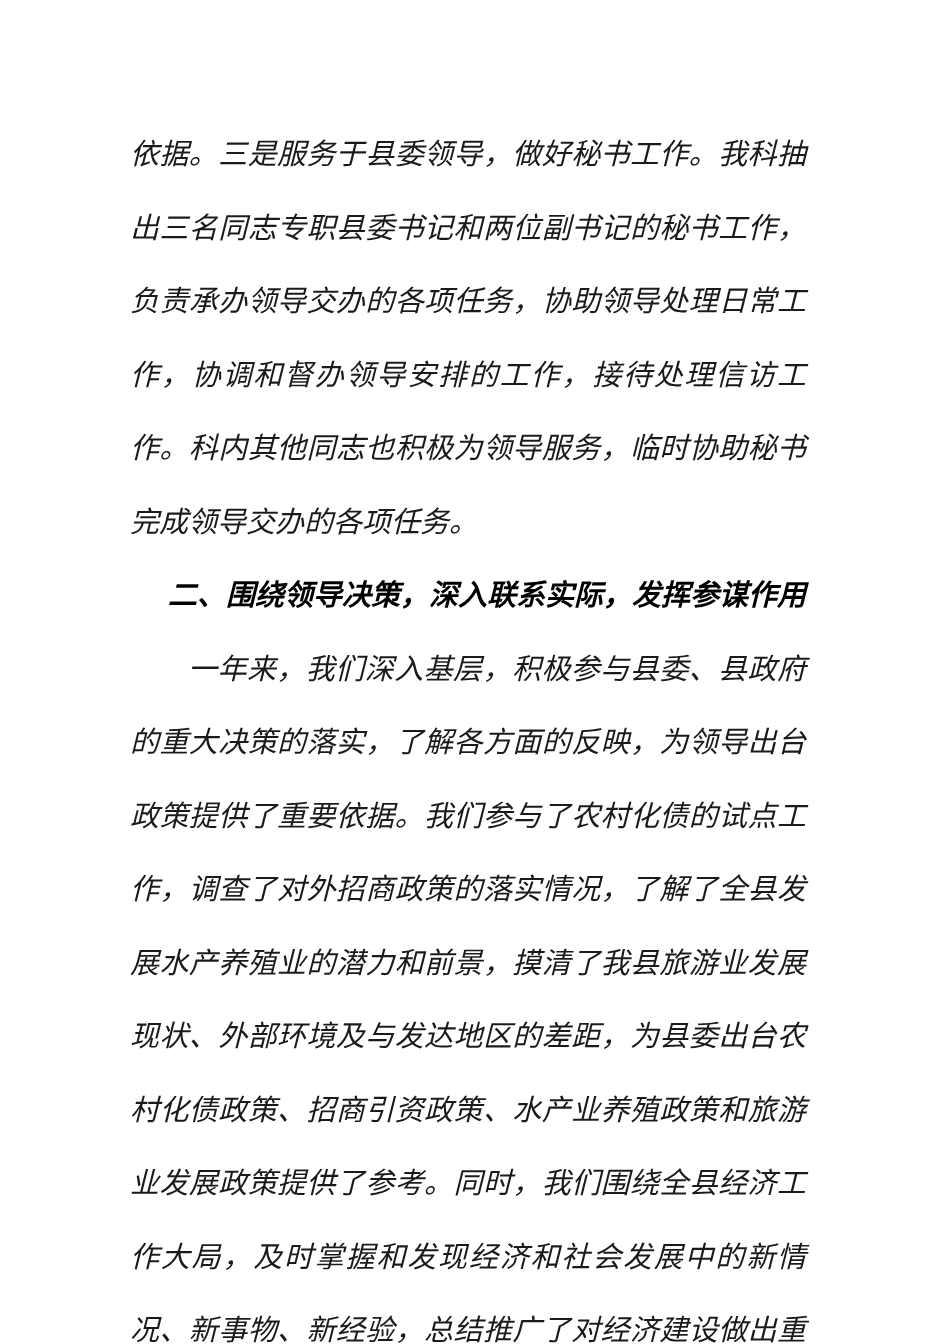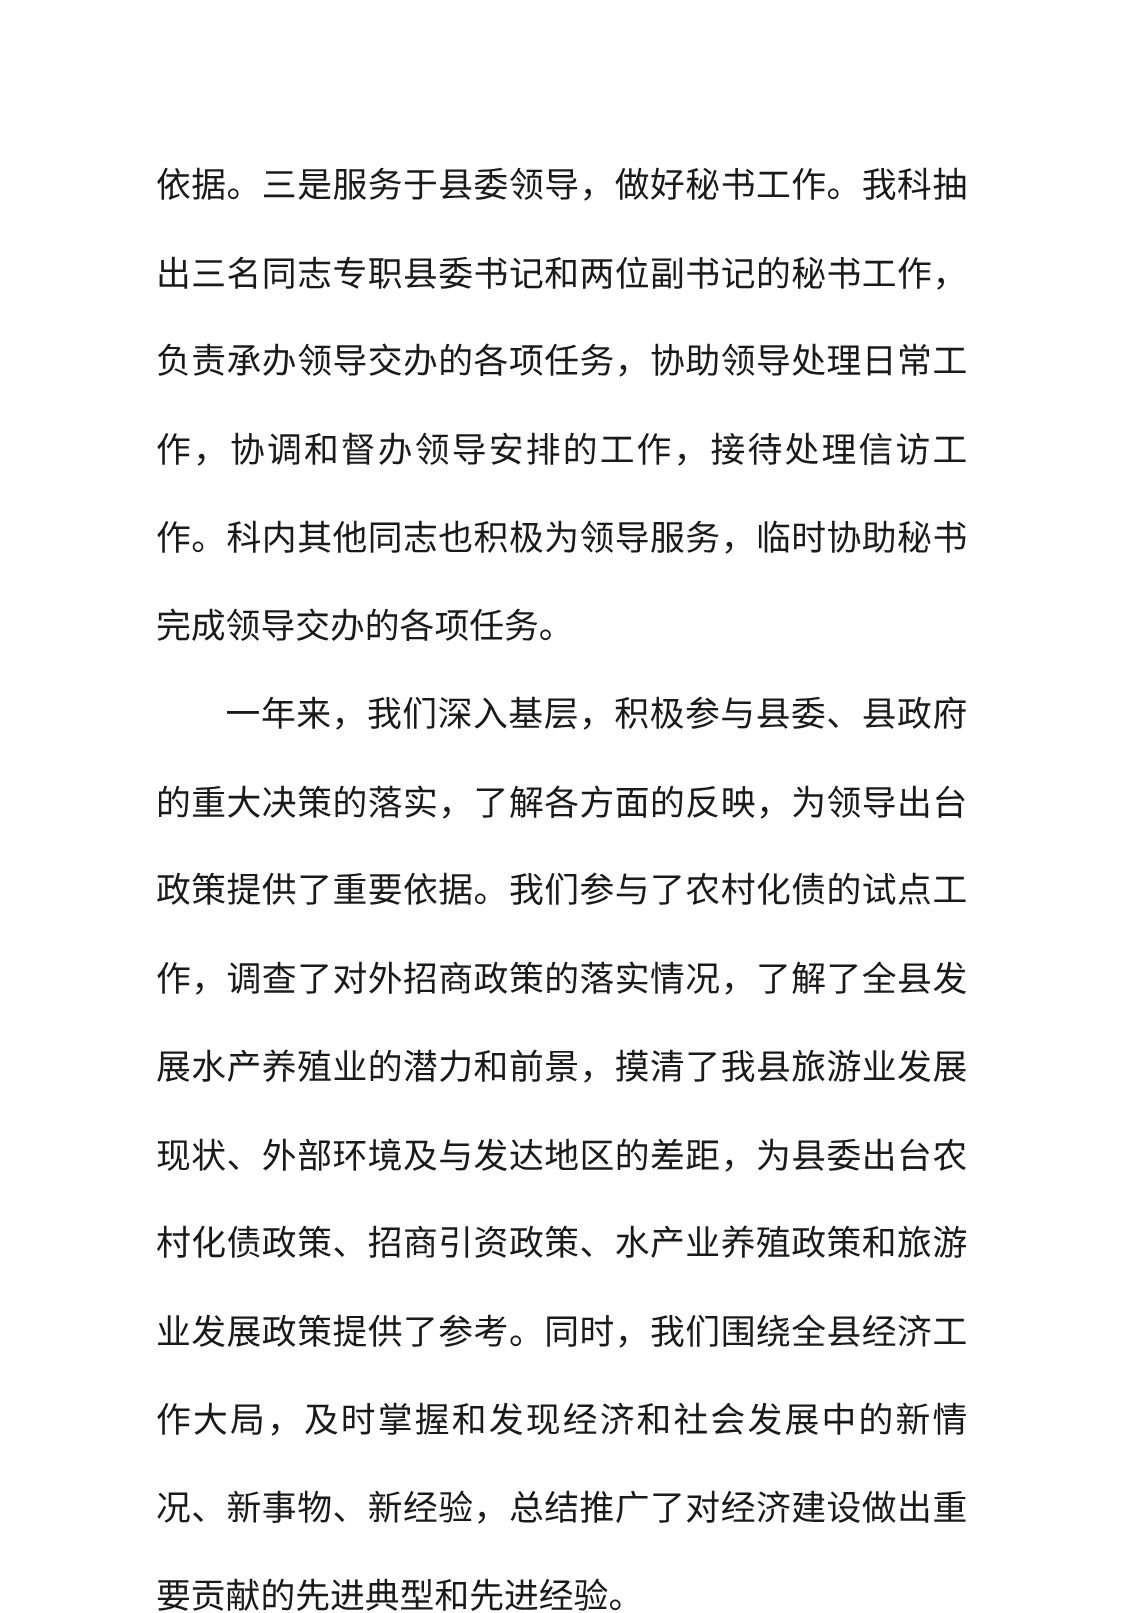--- a/index.html
+++ b/index.html
@@ -10,20 +10,21 @@
   }
 
   .page {
     position: relative;
     width: 950px;
     height: 1344px;
     background: #ffffff;
     margin: 0;
     overflow: hidden;
     box-sizing: border-box;
+    font-style: italic;
   }
 
   .doc-body {
     position: absolute;
     left: 130px;
     top: 118px;
     width: 676px;
   }
 
   
@@ -73,17 +74,18 @@
 </head>
 <body>
 
 <div class="page">
   <div class="doc-body">
 
     <p class="para continuation">依据。三是服务于县委领导，做好秘书工作。我科抽出三名同志专职县委书记和两位副书记的秘书工作，负责承办领导交办的各项任务，协助领导处理日常工作，协调和督办领导安排的工作，接待处理信访工作。科内其他同志也积极为领导服务，临时协助秘书完成领导交办的各项任务。</p>
 
     <div class="block-gap"></div>
 
+    <h2 class="heading">二、围绕领导决策，深入联系实际，发挥参谋作用</h2>
 
     <p class="para indent2">一年来，我们深入基层，积极参与县委、县政府的重大决策的落实，了解各方面的反映，为领导出台政策提供了重要依据。我们参与了农村化债的试点工作，调查了对外招商政策的落实情况，了解了全县发展水产养殖业的潜力和前景，摸清了我县旅游业发展现状、外部环境及与发达地区的差距，为县委出台农村化债政策、招商引资政策、水产业养殖政策和旅游业发展政策提供了参考。同时，我们围绕全县经济工作大局，及时掌握和发现经济和社会发展中的新情况、新事物、新经验，总结推广了对经济建设做出重要贡献的先进典型和先进经验。</p>
 
   </div>
 </div>
 
 </body></html>

